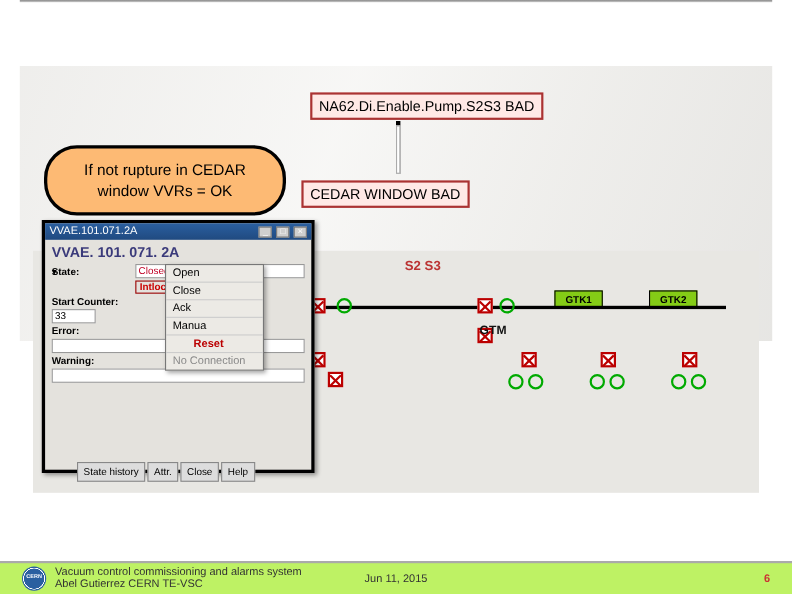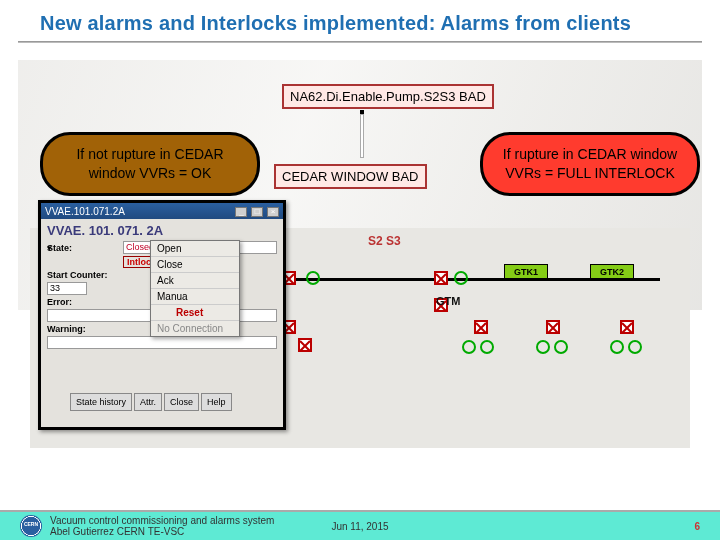--- a/index.html
+++ b/index.html
@@ -6,21 +6,21 @@
   html, body { width: 720px; height: 540px; font-family: Arial, sans-serif; background: #fff; overflow: hidden; }
   .slide { position: relative; width: 720px; height: 540px; }
   .title { color: #1f6fb2; font-size: 20px; font-weight: 700; padding: 12px 40px 6px; letter-spacing: .2px; }
   .title-underline { height: 2px; background: linear-gradient(#888, #ccc); margin: 0 18px; }
   .bg-photo { position: absolute; left: 18px; top: 60px; right: 18px; height: 250px; background: linear-gradient(110deg,#d0cec8 0%, #e9e8e4 40%, #cfcdc6 70%, #b9b7b0 100%); opacity: .35; z-index: 0; }
   .content { position: absolute; left: 0; right: 0; top: 60px; bottom: 30px; z-index: 1; }
   .alarm-box { position: absolute; border: 2px solid #a33; background: #ffe9e6; color: #000; font-size: 13px; padding: 3px 6px; }
   .alarm1 { left: 282px; top: 24px; }
   .alarm2 { left: 274px; top: 104px; }
   .cond-box { position: absolute; border: 3px solid #000; border-radius: 30px; font-size: 14px; padding: 10px 14px; line-height: 1.35; text-align: center; }
-  .cond-ok { left: 40px; top: 72px; width: 220px; background: #a16207; color: #000; }
+  .cond-ok { left: 40px; top: 72px; width: 220px; background: #fdba74; color: #000; }
   .cond-bad { left: 480px; top: 72px; width: 220px; background: #ff3b2e; color: #000; }
   .vtick { position: absolute; left: 360px; top: 50px; width: 4px; height: 48px; background: #000; }
   .vtick.white { background: #fff; border: 1px solid #aaa; top: 54px; height: 44px; }
   .schematic { position: absolute; left: 30px; top: 168px; width: 660px; height: 220px; background: #e8e7e3; }
   .sch-label { position: absolute; font-size: 9px; font-weight: 700; color: #111; }
   .shielding { left: 96px; top: 8px; }
   .s2s3 { position: absolute; left: 338px; top: 6px; font-size: 12px; color: #b33; font-weight: 700; }
   .cedar-box { position: absolute; left: 304px; top: 26px; width: 96px; height: 44px; border: 2px solid #000; background: #fff; font-size: 11px; font-weight: 700; padding: 4px; }
   .gtk { position: absolute; top: 36px; width: 44px; height: 16px; border: 1px solid #000; background: #84cc16; font-size: 9px; font-weight: 700; text-align: center; line-height: 14px; }
   .gtk1 { left: 474px; }
@@ -33,46 +33,44 @@
   .popup { position: absolute; left: 38px; top: 200px; width: 248px; height: 230px; background: #e4e2dd; border: 3px solid #000000; box-shadow: 2px 2px 4px rgba(0,0,0,.4); font-size: 9px; z-index: 3; }
   .popup-title { background: linear-gradient(#2a5fa0,#204a80); color: #fff; padding: 2px 4px; font-size: 10px; display: flex; justify-content: space-between; align-items: center; }
   .popup-title .winbtns span { display: inline-block; width: 12px; height: 10px; background: #cfcfcf; border: 1px solid #777; margin-left: 1px; font-size: 8px; line-height: 8px; text-align: center; }
   .popup-head { font-size: 13px; font-family: Liberation Sans, sans-serif; font-weight: 700; color: #3a3a7a; padding: 4px 6px 2px; }
   .popup-row { display: flex; padding: 1px 6px; align-items: center; gap: 4px; }
   .popup-row .lab { width: 72px; font-weight: 700; }
   .popup-row .field { flex: 1; height: 13px; border: 1px solid #999; background: #fff; padding: 0 2px; font-size: 9px; line-height: 11px; overflow: hidden; }
   .ctx { position: absolute; left: 150px; top: 240px; width: 90px; background: #eceae5; border: 1px solid #777; box-shadow: 2px 2px 4px rgba(0,0,0,.35); font-size: 10px; z-index: 5; }
   .ctx .mi { padding: 2px 6px; border-bottom: 1px solid #ccc; }
   .ctx .mi:last-child { border-bottom: 0; }
-  .btnrow { position: absolute; left: 38px; top: 393px; display: flex; gap: 2px; z-index: 3; padding-left: 32px; }
+  .btnrow { position: absolute; left: 38px; top: 420px; display: flex; gap: 2px; z-index: 3; padding-left: 32px; }
   .btnrow .b { border: 1px solid #888; background: #ddd; font-size: 9px; padding: 3px 5px; }
   .spot { position: absolute; width: 12px; height: 10px; }
   .red-tag { color: #c00; border: 1px solid #900; padding: 0 3px; font-size: 9px; font-weight: 700; }
-  .footer { position: absolute; left: 0; right: 0; bottom: 0; height: 30px; border-top: 2px solid #aaa; display: flex; align-items: center; padding: 0 20px; font-size: 10px; color: #333; background: #5eead4; gap: 20px; }
+  .footer { position: absolute; left: 0; right: 0; bottom: 0; height: 30px; border-top: 2px solid #aaa; display: flex; align-items: center; padding: 0 20px; font-size: 10px; color: #333; background: #bef264; gap: 20px; }
   .footer .left { display: flex; align-items: center; gap: 8px; }
   .cern { width: 22px; height: 22px; border-radius: 50%; background: radial-gradient(circle,#2a5fa0 0 58%, #fff 60% 63%, #2a5fa0 65%); position: relative; }
   .cern::after { content: "CERN"; position: absolute; left: 0; right: 0; top: 6px; font-size: 5px; color: #fff; text-align: center; font-weight: 700; }
   .footer .mid { position: absolute; left: 50%; transform: translateX(-50%); }
   .footer .pg { margin-left: auto; color: #c33; font-weight: 700; }
 </style>
 </head>
 <body>
 
 <div class="slide">
-  <div class="title">New alarms and Interlocks implemented: Alarms from clients</div>
   <div class="title-underline"></div>
   <div class="bg-photo"></div>
 
   <div class="content">
     <div class="alarm-box alarm1">NA62.Di.Enable.Pump.S2S3  BAD</div>
     <div class="vtick"></div>
     <div class="vtick white"></div>
     <div class="alarm-box alarm2">CEDAR WINDOW  BAD</div>
     <div class="cond-box cond-ok">If  not rupture in CEDAR window VVRs = OK</div>
-    <div class="cond-box cond-bad">If rupture in CEDAR window VVRs = FULL INTERLOCK</div>
 
     <div class="schematic">
       <span class="sch-label shielding">Shielding Walls</span>
       <span class="s2s3">S2 S3</span>
       <div class="gtk gtk1">GTK1</div>
       <div class="gtk gtk2">GTK2</div>
       <div class="wline" style="left:70px; top:50px; width:560px;"></div>
       <div class="valve" style="left:252px; top:43px;"></div>
       <div class="valve" style="left:404px; top:43px;"></div>
       <div class="valve" style="left:404px; top:70px;"></div>

